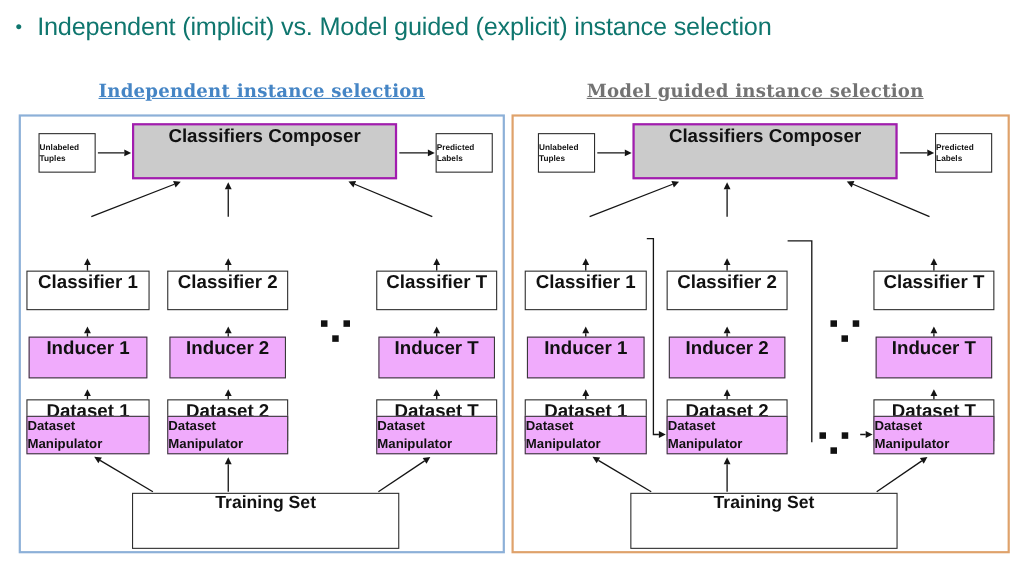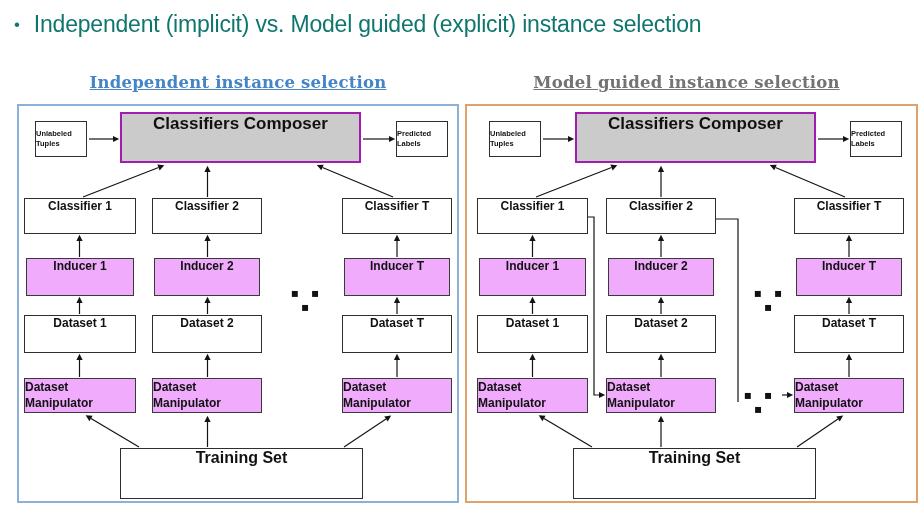--- a/index.html
+++ b/index.html
@@ -28,21 +28,21 @@
   .box {
     position:absolute; box-sizing:border-box; background:#ffffff;
     border:1px solid #2e2e2e; display:flex; align-items:flex-start;
     justify-content:center; text-align:center; color:#111;
     font-family:"Liberation Sans", sans-serif;
     font-weight:bold;
   }
   .gray { background:#f0abfc; border:1.6px solid #3a3a3a; }
   .composer { font-size:17px; border:2px solid #a21caf; background:#cbcbcb; }
   .io { font-size:7.5px; line-height:1.3; flex-direction:column; border:1.5px solid #2e2e2e; }
-  .lbl { font-size:12px; }
+  .lbl { font-size:17px;margin-top:48px; }
   .two-line { flex-direction:column; font-size:12px; line-height:1.3; }
   .training { font-size:16px; }
   .dots {
     position:absolute; font-weight:bold; font-size:12px; letter-spacing:4px;
     color:#111; font-family:"DejaVu Sans", sans-serif; text-align:center;
   }
   svg line, svg polyline { stroke:#141414; stroke-width:1.2; fill:none; }
 </style>
 </head>
 <body>

